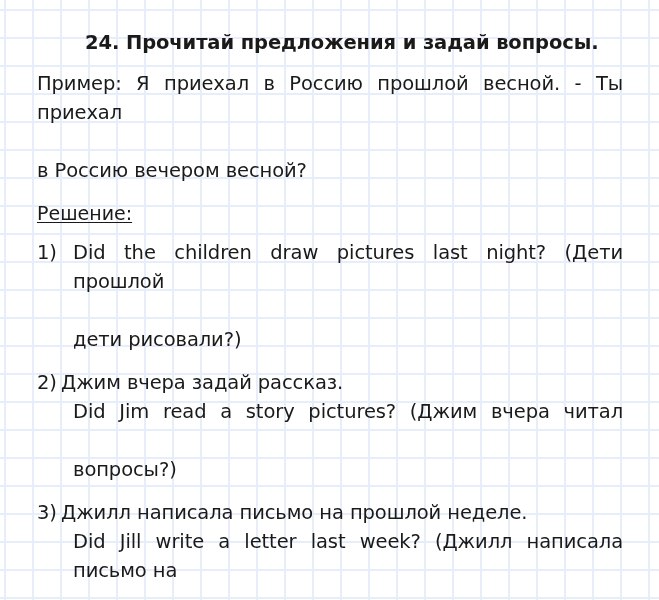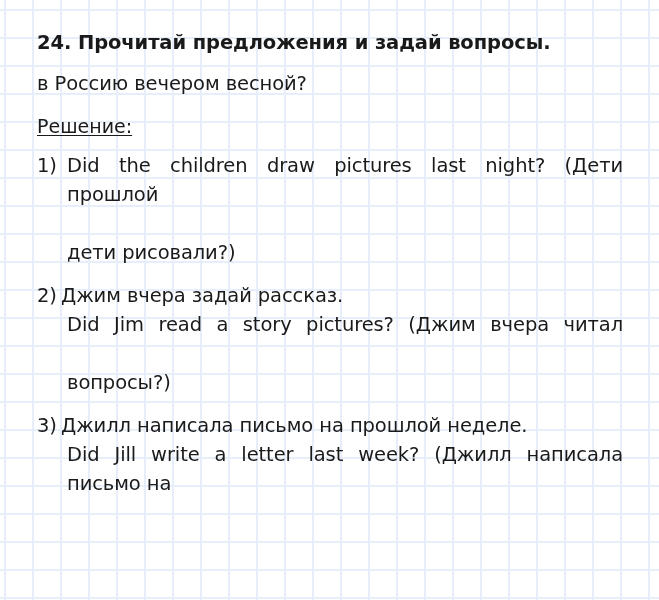--- a/index.html
+++ b/index.html
@@ -27,20 +27,21 @@
     top: 0;
     width: 586px;
   }
 
   .task-heading {
     font-size: 19.5px;
     font-weight: bold;
     line-height: 29px;
     margin-top: 28px;
     letter-spacing: -0.1px;
+    margin-left: 48px;
   }
 
   .example-block {
     font-size: 19.5px;
     font-weight: normal;
     line-height: 29px;
     margin-top: 12px;
     text-align: justify;
     text-justify: inter-word;
     letter-spacing: -0.1px;
@@ -95,21 +96,21 @@
     line-height: 29px;
   }
 
   .item-ru {
     display: block;
     white-space: nowrap;
   }
 
   .item-en {
     display: block;
-    padding-left: 6px;
+    padding-left: 12px;
     text-align: justify;
     text-justify: inter-word;
   }
   
   .item-en .jline {
     display: block;
     text-align: justify;
   }
   .item-en .jline::after {
     content: "";
@@ -124,20 +125,21 @@
   }
 </style>
 </head>
 <body>
 
 <div class="page">
 
   <div class="task-heading">24. Прочитай предложения и задай вопросы.</div>
 
   <div class="example-block">
+    <span class="jline">Пример: Я приехал в Россию прошлой весной. - Ты приехал</span>
     <span class="lastline">в Россию вечером весной?</span>
   </div>
 
   <div class="solution-label">
     <span>Решение:</span>
   </div>
 
   <div class="items">
 
     <div class="item">

